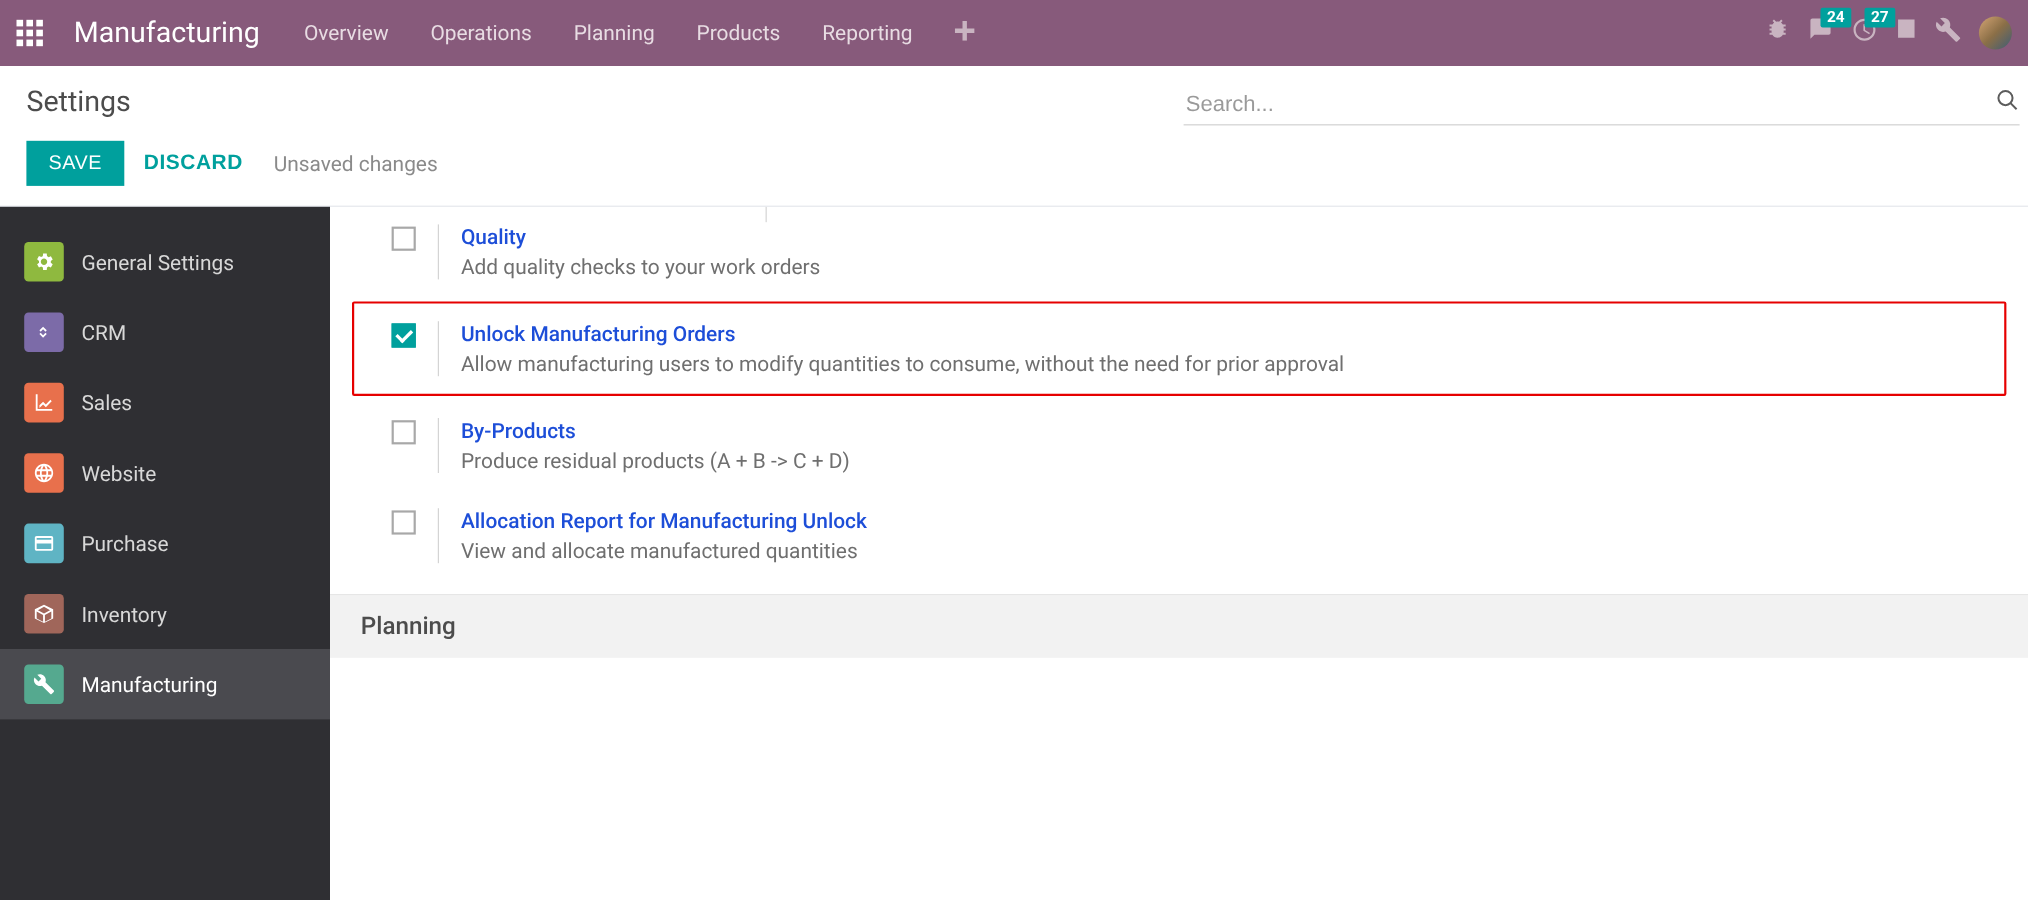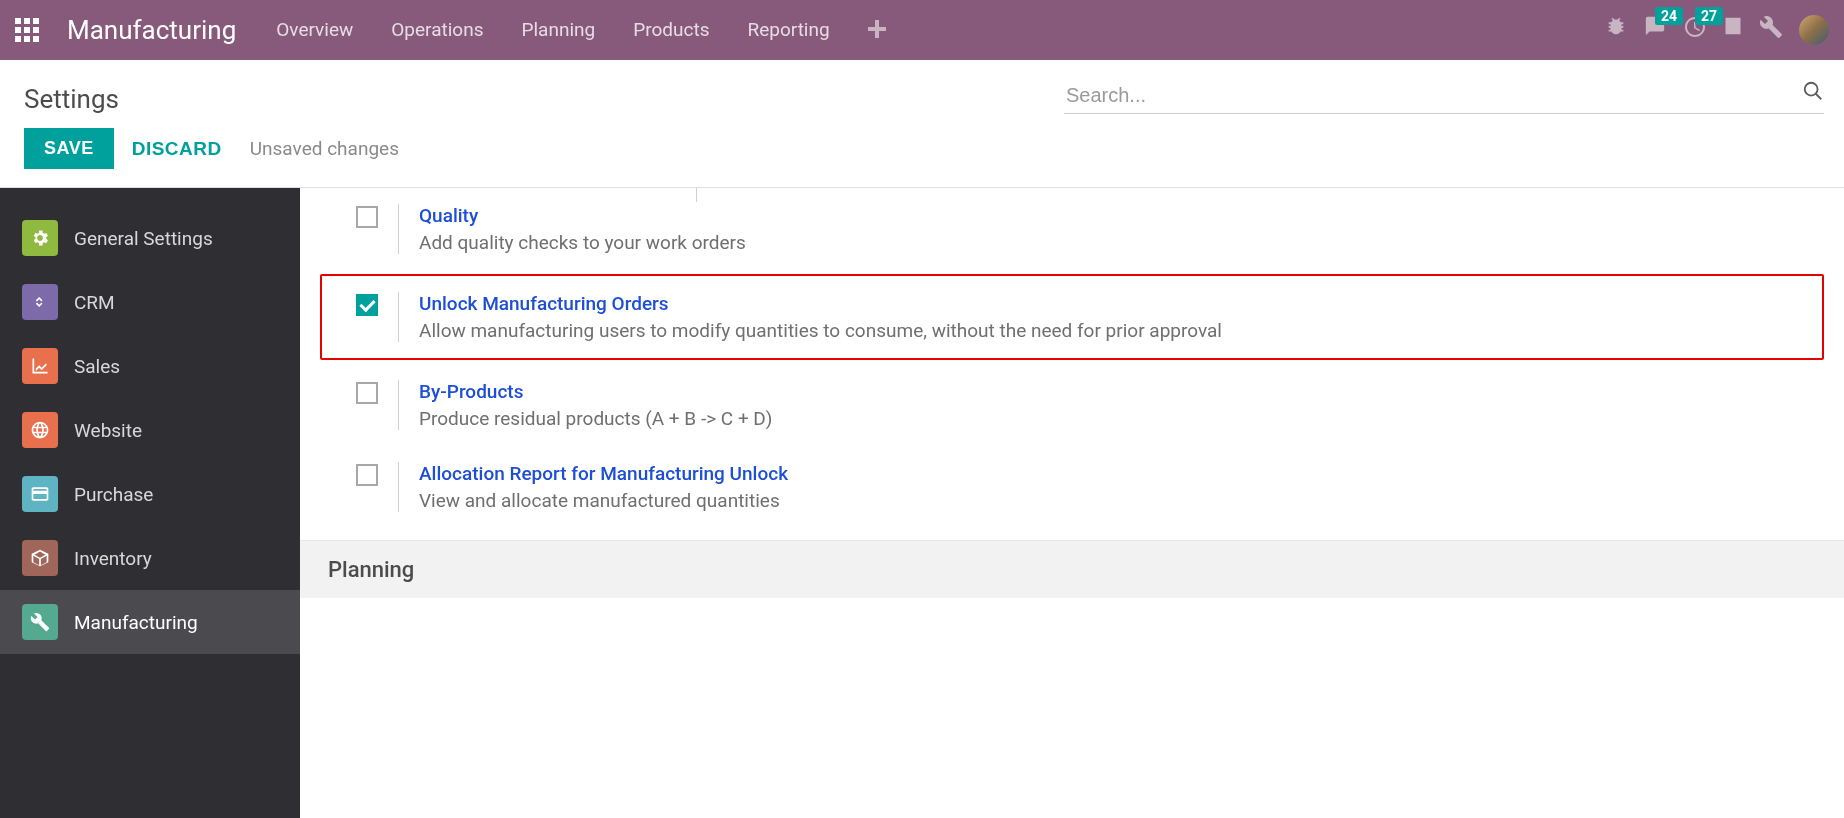--- a/index.html
+++ b/index.html
@@ -9,28 +9,28 @@
 .apps-icon span { background: #fff; }
 .brand { font-size: 26px; font-weight: 400; margin-left: 28px; margin-right: 40px; color: #fff; }
 .topnav { display: flex; gap: 38px; flex: 1; }
 .topnav a { color: #e8dce3; font-size: 19px; text-decoration: none; cursor: pointer; }
 .plus-icon { font-size: 22px; color: #e8dce3; cursor: pointer; }
 .top-right { display: flex; gap: 16px; margin-left: auto; }
 .icon-wrap { position: relative; cursor: pointer; }
 .badge { position: absolute; top: -8px; right: -16px; background: #00a09d; color: #fff; font-size: 14px; font-weight: bold; padding: 1px 6px; border-radius: 2px; }
 .svg-icon { fill: #c9b4c1; }
 .avatar { width: 30px; height: 30px; border-radius: 50%; background: linear-gradient(135deg, #d4a574 0%, #8b6f47 50%, #3e5c76 100%); }
-.subhead { padding: 18px 20px 0 24px; display: flex; align-items: flex-end; }
+.subhead { padding: 18px 8px 0 24px; display: flex; align-items: flex-start; }
 .page-title { font-size: 26px; color: #4c4c4c; font-weight: 400; }
 .search-wrap { margin-left: auto; width: 760px; position: relative; }
 .search-input { width: 100%; border: none; border-bottom: 1px solid #ccc; font-size: 20px; padding: 6px 30px 6px 2px; outline: none; color: #4c4c4c; }
 .search-input::placeholder { color: #9a9a9a; }
 .search-btn { position: absolute; right: 0; top: 2px; cursor: pointer; }
 .actions { padding: 14px 24px 18px 24px; display: flex; align-items: center; gap: 18px; }
-.btn-save { background: #00a09d; color: #fff; border: none; font-size: 18px; font-weight: bold; padding: 10px 20px; cursor: pointer; letter-spacing: 0.5px; }
+.btn-save { background: #00a09d; color: #fff; border: none; font-size: 18px; font-weight: normal; padding: 10px 20px; cursor: pointer; letter-spacing: 0.5px; }
 .btn-discard { background: none; border: none; color: #00a09d; font-size: 19px; font-weight: bold; cursor: pointer; letter-spacing: 0.5px; }
 .unsaved { color: #8a8a8a; font-size: 19px; margin-left: 10px; }
 .divider-row { border-top: 1px solid #dee2e6; }
 .layout { display: flex; height: calc(100vh - 160px); }
 .sidebar { width: 300px; background: #2f2f33; padding-top: 18px; }
 .side-item { display: flex; align-items: center; padding: 14px 22px; cursor: pointer; color: #d8d8d8; font-size: 19px; gap: 16px; }
 .side-item.active { background: #4a4a4f; color: #fff; }
 .side-icon { width: 36px; height: 36px; border-radius: 4px; display: flex; align-items: center; justify-content: center; flex-shrink: 0; }
 .content { flex: 1; background: #fff; overflow-y: auto; position: relative; }
 .divider-stub { position: absolute; left: 396px; top: 0; width: 1px; height: 14px; background: #d0d0d0; }

